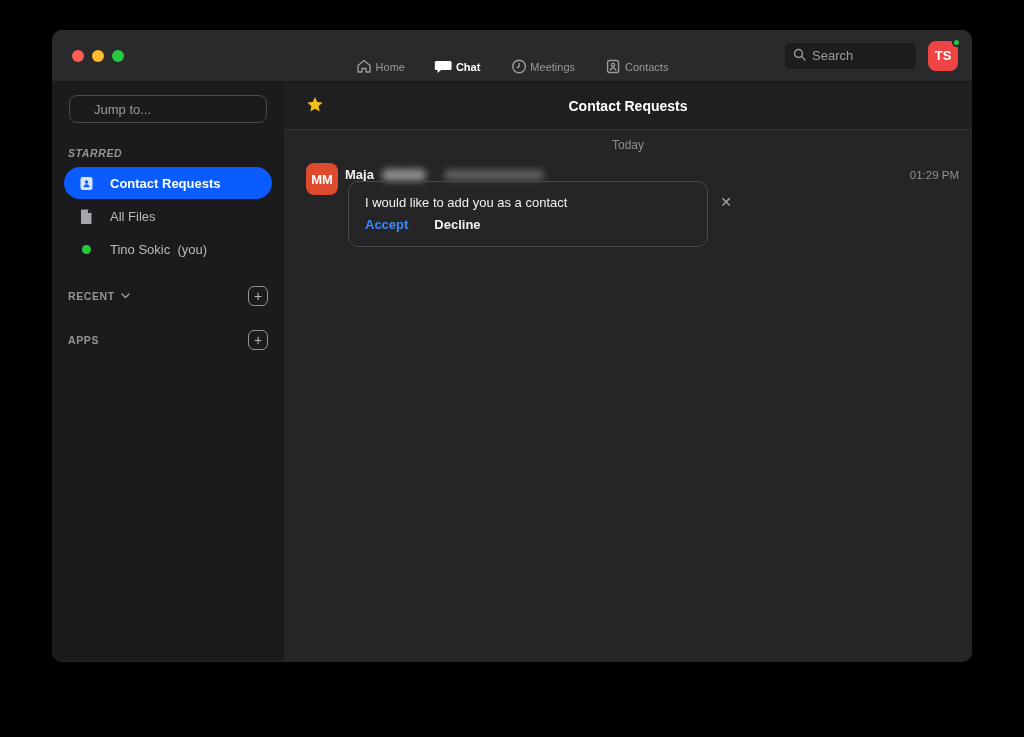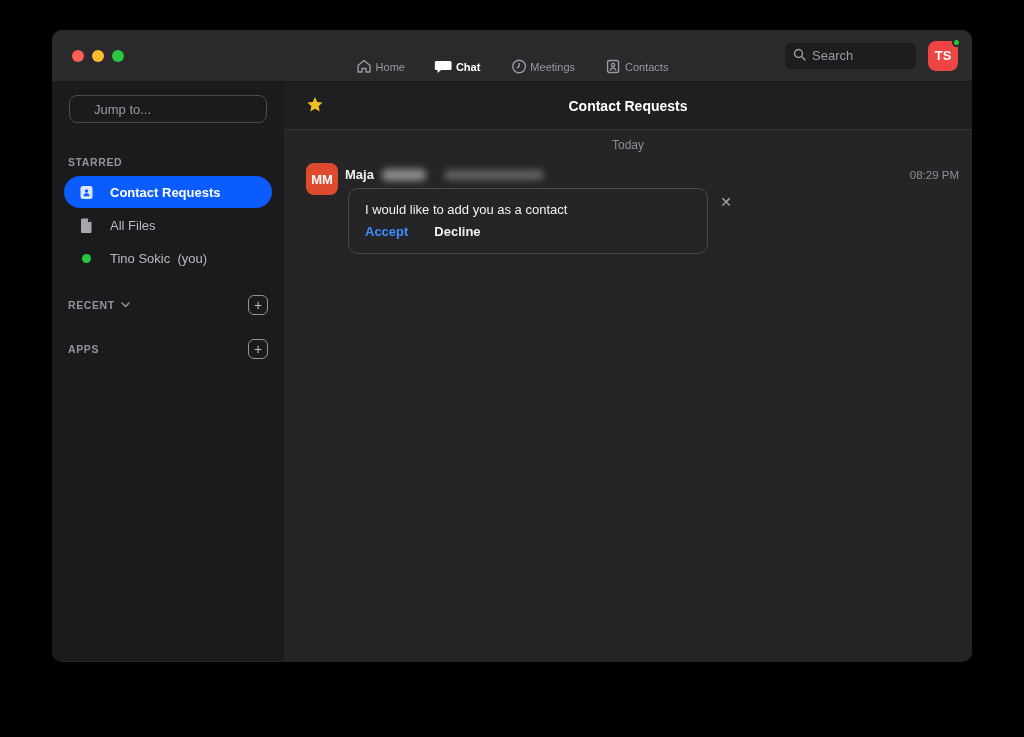--- a/index.html
+++ b/index.html
@@ -56,22 +56,22 @@
   
   .sidebar { width:232px; background:#1b1b1d; padding-top:13px; flex-shrink:0; }
   .jump-to {
     display:block; width:198px; height:28px; margin:0 auto;
     background:transparent; border:1px solid #4b4b4f; border-radius:8px;
     color:#e8e8ea; font-size:13px; padding:0 24px; outline:none;
     font-family:"Liberation Sans", sans-serif;
   }
   .jump-to::placeholder { color:#9a9aa0; }
   .section-header {
-    margin:33px 16px 8px; font-size:10.5px; font-weight:bold;
-    color:#93939a; letter-spacing:.6px;
+    margin:24px 16px 8px; font-size:10.5px; font-weight:bold;
+    color:#93939a; letter-spacing:.6px;font-style:italic;
   }
   .side-item {
     height:32px; margin:1px 12px; padding:0 12px; border-radius:16px;
     display:flex; align-items:center; gap:14px;
     color:#b9b9bf; font-size:13px; cursor:default;
   }
   .side-item .ic { width:20px; display:flex; justify-content:center; }
   .side-item.selected { background:#0b5cff; color:#ffffff; font-weight:bold; }
   .side-item-label { white-space:pre; }
   .side-row {
@@ -111,21 +111,21 @@
     color:#fff; font-size:13px; font-weight:bold;
   }
   .name-line { position:absolute; left:61px; top:37px; display:flex; align-items:center; }
   .sender-name { color:#f2f2f2; font-size:13px; font-weight:bold; }
   .blur-chunk { border-radius:5px; filter:blur(3.5px); }
   .blur-lastname { width:44px; height:12px; background:#8b8b8b; margin-left:8px; }
   .blur-email   { width:100px; height:10px; background:#636363; margin-left:18px; }
   .timestamp { position:absolute; right:13px; top:39px; color:#8e8e93; font-size:11.5px; }
 
   .request-card {
-    position:absolute; left:64px; top:58px; width:360px; height:66px;
+    position:absolute; left:64px; top:51px; width:360px; height:66px;
     border:1px solid #48484d; border-radius:10px; padding:13px 16px;
   }
   .request-text { color:#f2f2f2; font-size:13px; }
   .request-actions { margin-top:7px; display:flex; gap:26px; }
   .accept-link { color:#3b8bff; font-size:13px; font-weight:bold; cursor:default; }
   .decline-link { color:#f2f2f2; font-size:13px; font-weight:bold; cursor:default; }
   .dismiss-x {
     position:absolute; left:432px; top:62px; width:20px; height:20px;
     color:#a8a8ad; font-size:14px; display:flex; align-items:center; justify-content:center;
     cursor:default;
@@ -272,21 +272,21 @@
         <div class="msg-avatar" style="background:#de4a2e">
           <span>MM</span>
         </div>
 
         <div class="name-line">
           <span class="sender-name">Maja</span>
           <span class="blur-chunk blur-lastname"></span>
           <span class="blur-chunk blur-email"></span>
         </div>
 
-        <div class="timestamp">08:29 PM</div>
+        <div class="timestamp">01:29 PM</div>
 
         <div class="request-card">
           <div class="request-text">I would like to add you as a contact</div>
           <div class="request-actions">
             <span class="accept-link">Accept</span>
             <span class="decline-link">Decline</span>
           </div>
         </div>
 
         <div class="dismiss-x">✕</div>

